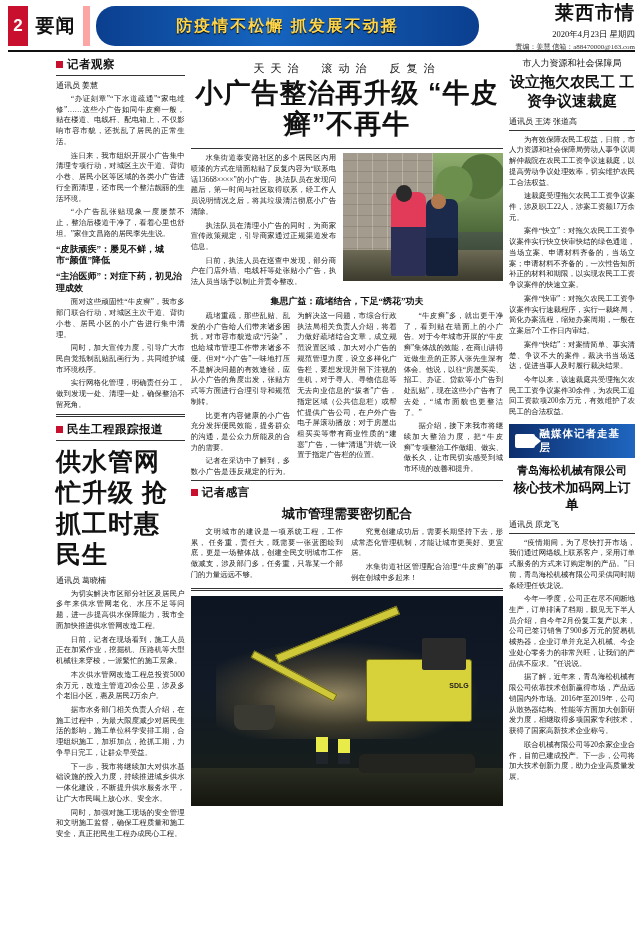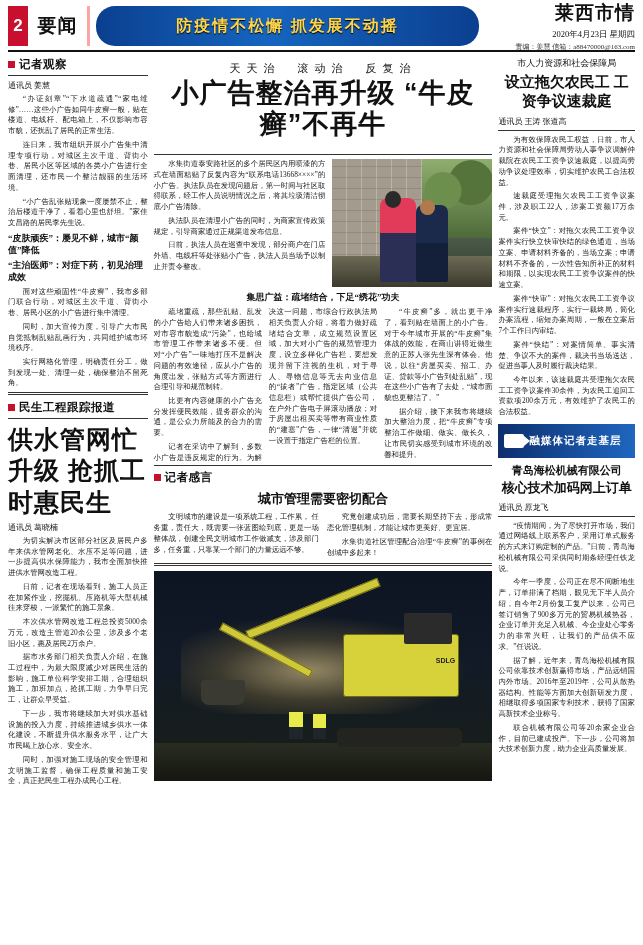--- a/index.html
+++ b/index.html
@@ -17,21 +17,21 @@
   .masthead { display:flex; align-items:stretch; height:40px; margin-bottom:4px; }
   .page-num {
     width:20px; background:#c8102e; color:#fff;
     font-size:17px; font-weight:bold; display:flex;
     align-items:center; justify-content:center;
     font-family:"Liberation Sans", sans-serif;
   }
   .section-name {
     width:62px; display:flex; align-items:center; justify-content:center;
     font-size:19px; font-weight:bold; letter-spacing:1px;
-    border-right:3px solid #fca5a5;
+    border-right:7px solid #fca5a5;
   }
   .banner {
     flex:1; margin:0 6px;
     background:linear-gradient(90deg,#0b3f8f 0%, #1565c0 45%, #0b3f8f 100%);
     color:#ffd54a; display:flex; align-items:center; justify-content:center;
     font-size:16px; font-weight:bold; letter-spacing:2px;
     font-family:"Liberation Sans", sans-serif;
     text-shadow:0 1px 1px #000;
     border-radius:19px;
   }
@@ -39,36 +39,36 @@
   .paper-logo {
     font-size:19px; font-weight:bold; text-align:right; letter-spacing:1px;
     color:#111; font-family:"Liberation Sans", sans-serif;
   }
   .pub-date { font-size:8.5px; text-align:right; margin-top:3px; }
   .pub-mail { font-size:7px; text-align:right; color:#333; margin-top:1px; }
   .rule { border-bottom:2px solid #111; margin:2px 0 5px 0; }
 
   
   .columns { display:flex; gap:6px; height:880px; }
-  .col-left { width:140px; }
+  .col-left { width:140px;margin-left:48px; }
   .col-mid  { width:340px; }
   .col-right{ width:137px; }
 
   
   .sec-head { display:flex; align-items:center; gap:4px; margin-bottom:3px; }
   .sec-head .sq { width:7px; height:7px; background:#c8102e; }
   .sec-head .txt { font-size:11.5px; font-weight:bold; letter-spacing:0.5px; }
   .hr-thin { border-bottom:1px solid #333; margin:2px 0 4px 0; }
   .hr-dbl { border-bottom:3px double #333; margin:3px 0 5px 0; }
 
   
   .kicker { text-align:center; font-size:11px; letter-spacing:6px; margin:4px 0 2px; }
   .headline {
     text-align:center; font-size:27px; font-weight:bold;
-    letter-spacing:1px; line-height:1.15; margin:2px 0 14px;
+    letter-spacing:1px; line-height:1.15; margin:2px 0 8px;
     font-family:"Liberation Sans", sans-serif;
   }
   .byline { font-size:8px; margin-bottom:3px; }
 
   
   .body { font-size:7.4px; line-height:1.45; text-align:justify; color:#1a1a1a; }
   .body p { margin:0 0 3px 0; text-indent:2em; }
   .sub { font-size:9px; font-weight:bold; margin:4px 0 3px; line-height:1.3; }
   .sub-c { font-size:9px; font-weight:bold; margin:4px 0 3px; text-align:center; }
 

